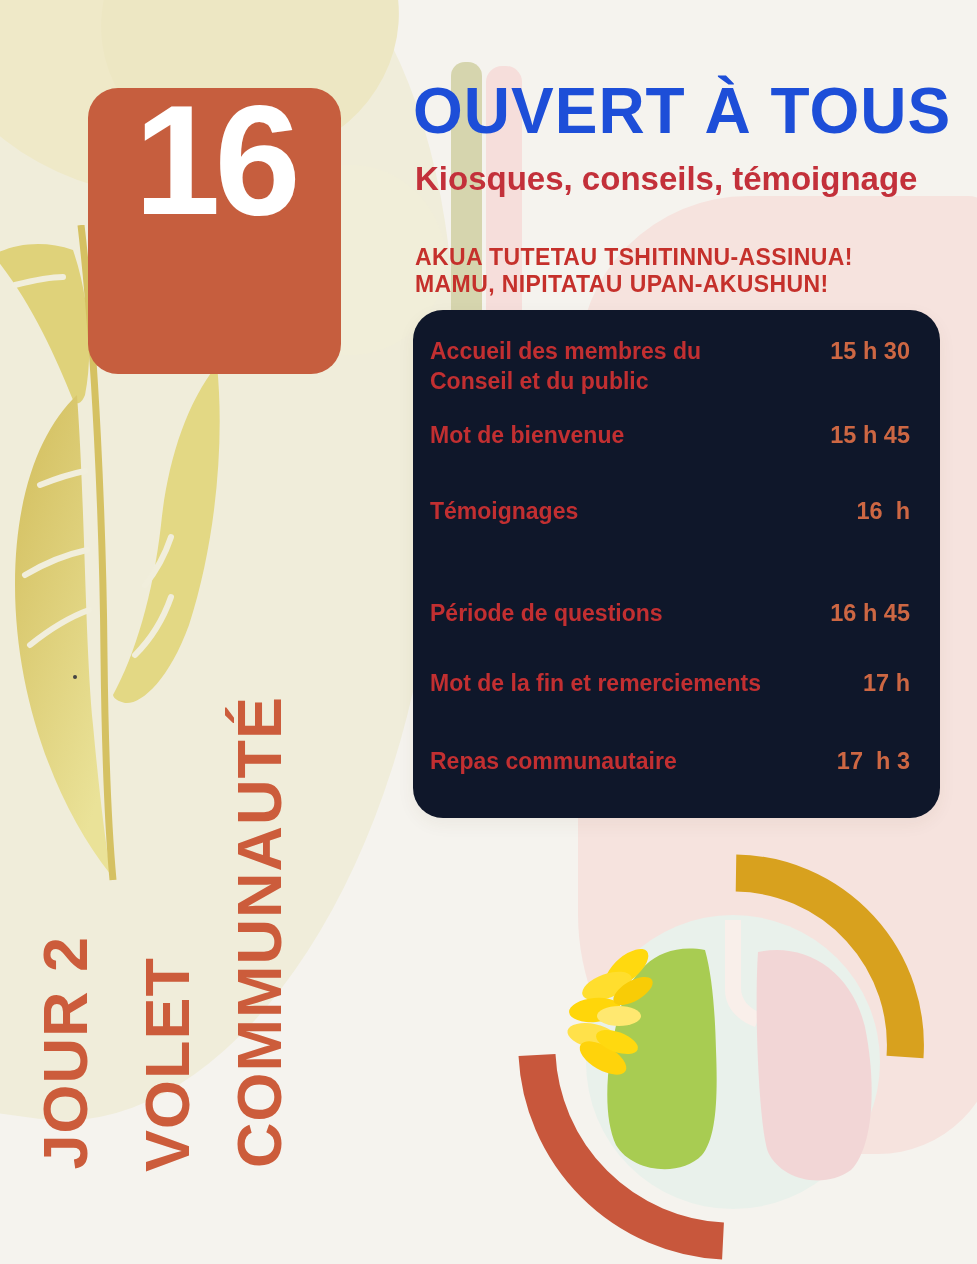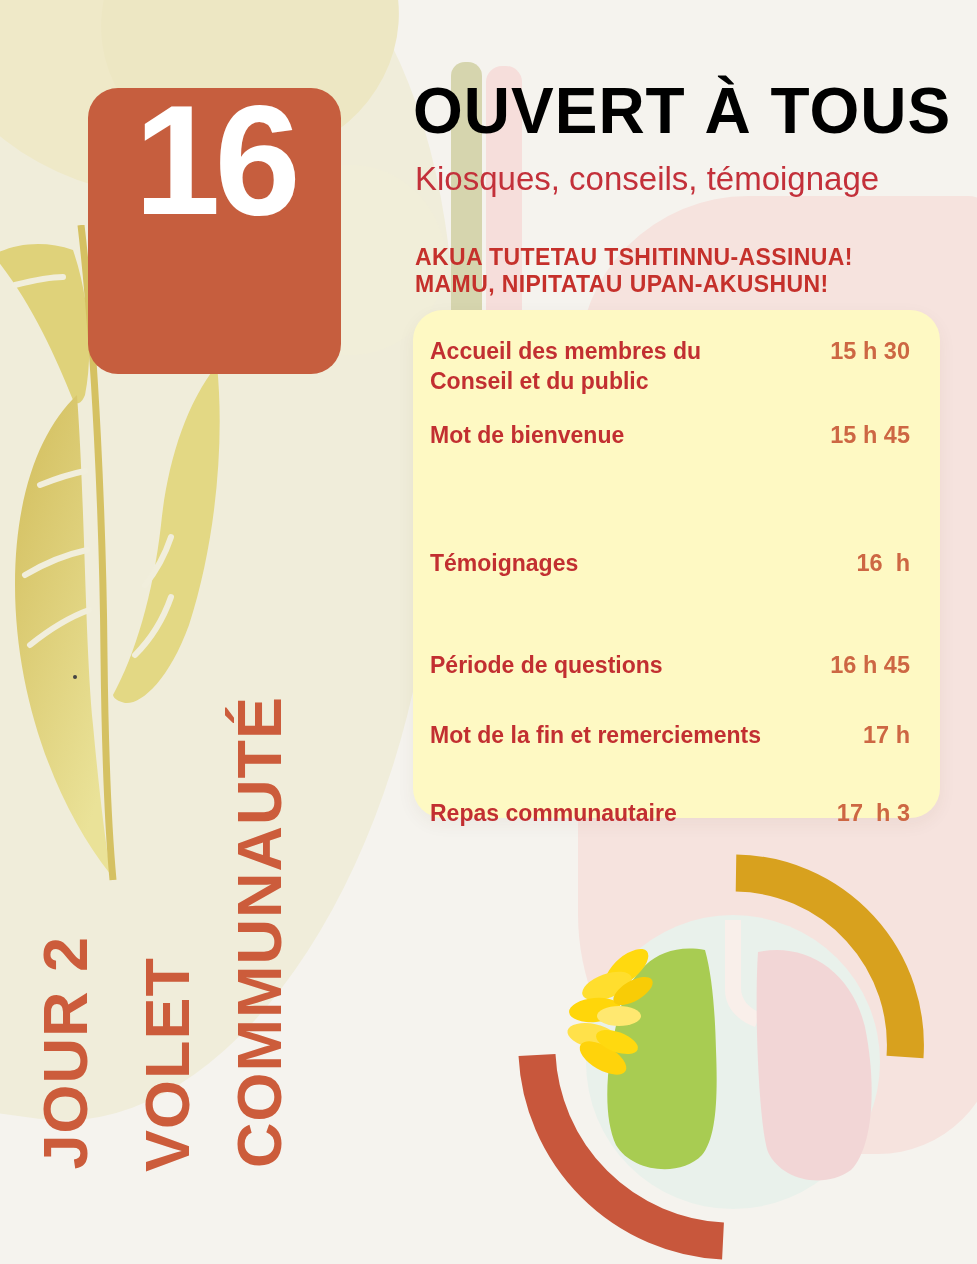--- a/index.html
+++ b/index.html
@@ -29,36 +29,36 @@
   
   .date-badge{left:88px;top:88px;width:253px;height:286px;background:#C65E3E;
     border-radius:30px;color:#ffffff;}
   .date-day{position:absolute;top:-5px;left:0;right:0;text-align:center;
     font-size:155px;font-weight:800;line-height:1;letter-spacing:-6px;}
   .date-month{position:absolute;top:182px;left:0;right:0;text-align:center;
     font-size:76px;font-weight:800;line-height:1;letter-spacing:-2px;}
 
   
   .title{left:413px;top:79px;width:564px;font-size:64px;font-weight:800;
-    color:#000000;letter-spacing:1px;line-height:1;white-space:nowrap;}
-  .subtitle{left:415px;top:161px;font-size:33px;font-weight:400;color:#C3303A;
+    color:#1d4ed8;letter-spacing:1px;line-height:1;white-space:nowrap;}
+  .subtitle{left:415px;top:161px;font-size:33px;font-weight:700;color:#C3303A;
     line-height:1.1;white-space:nowrap;}
   .innu{left:415px;font-size:23px;font-weight:700;color:#C5302B;
     letter-spacing:0.4px;line-height:1.2;white-space:nowrap;}
   .innu1{top:244px;} .innu2{top:271px;}
 
   
-  .card{left:413px;top:310px;width:527px;height:508px;background:#fef9c3;
+  .card{left:413px;top:310px;width:527px;height:508px;background:#0f172a;
     border-radius:30px;padding:26px 30px 0 17px;
     box-shadow:0 6px 18px rgba(90,60,40,0.06);}
   .row{display:flex;justify-content:space-between;align-items:flex-start;}
   .row .label{font-size:23px;line-height:30px;font-weight:700;color:#C22F31;max-width:340px;}
   .row .time{font-size:23.5px;line-height:30px;font-weight:700;color:#CD6743;
     white-space:pre;margin-left:auto;padding-left:8px;}
-  .row-2{margin-top:24px;} .row-3{margin-top:98px;justify-content:center;} .row-4{margin-top:72px;}
+  .row-2{margin-top:24px;} .row-3{margin-top:46px;justify-content:center;} .row-4{margin-top:72px;}
   .row-5{margin-top:40px;} .row-6{margin-top:48px;}
   .row-5 .label{max-width:none;white-space:nowrap;}
 
   
   .vtext{position:absolute;writing-mode:vertical-rl;transform:rotate(180deg);
     font-size:63px;font-weight:700;line-height:1;color:#CC5C3B;letter-spacing:1px;}
   .v-jour{left:34px;bottom:94px;}
   .v-volet{left:136px;bottom:92px;}
   .v-comm{left:228px;bottom:96px;}
 </style>

